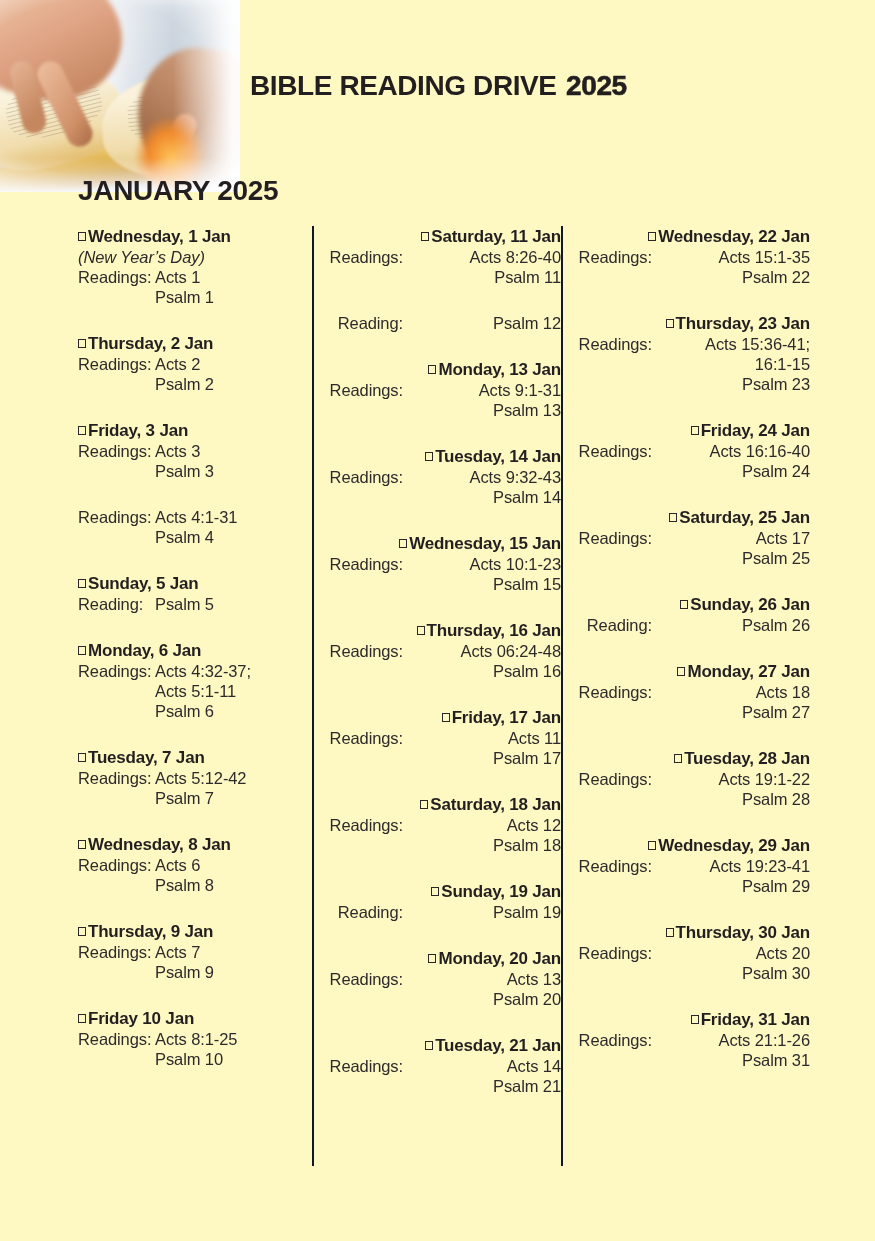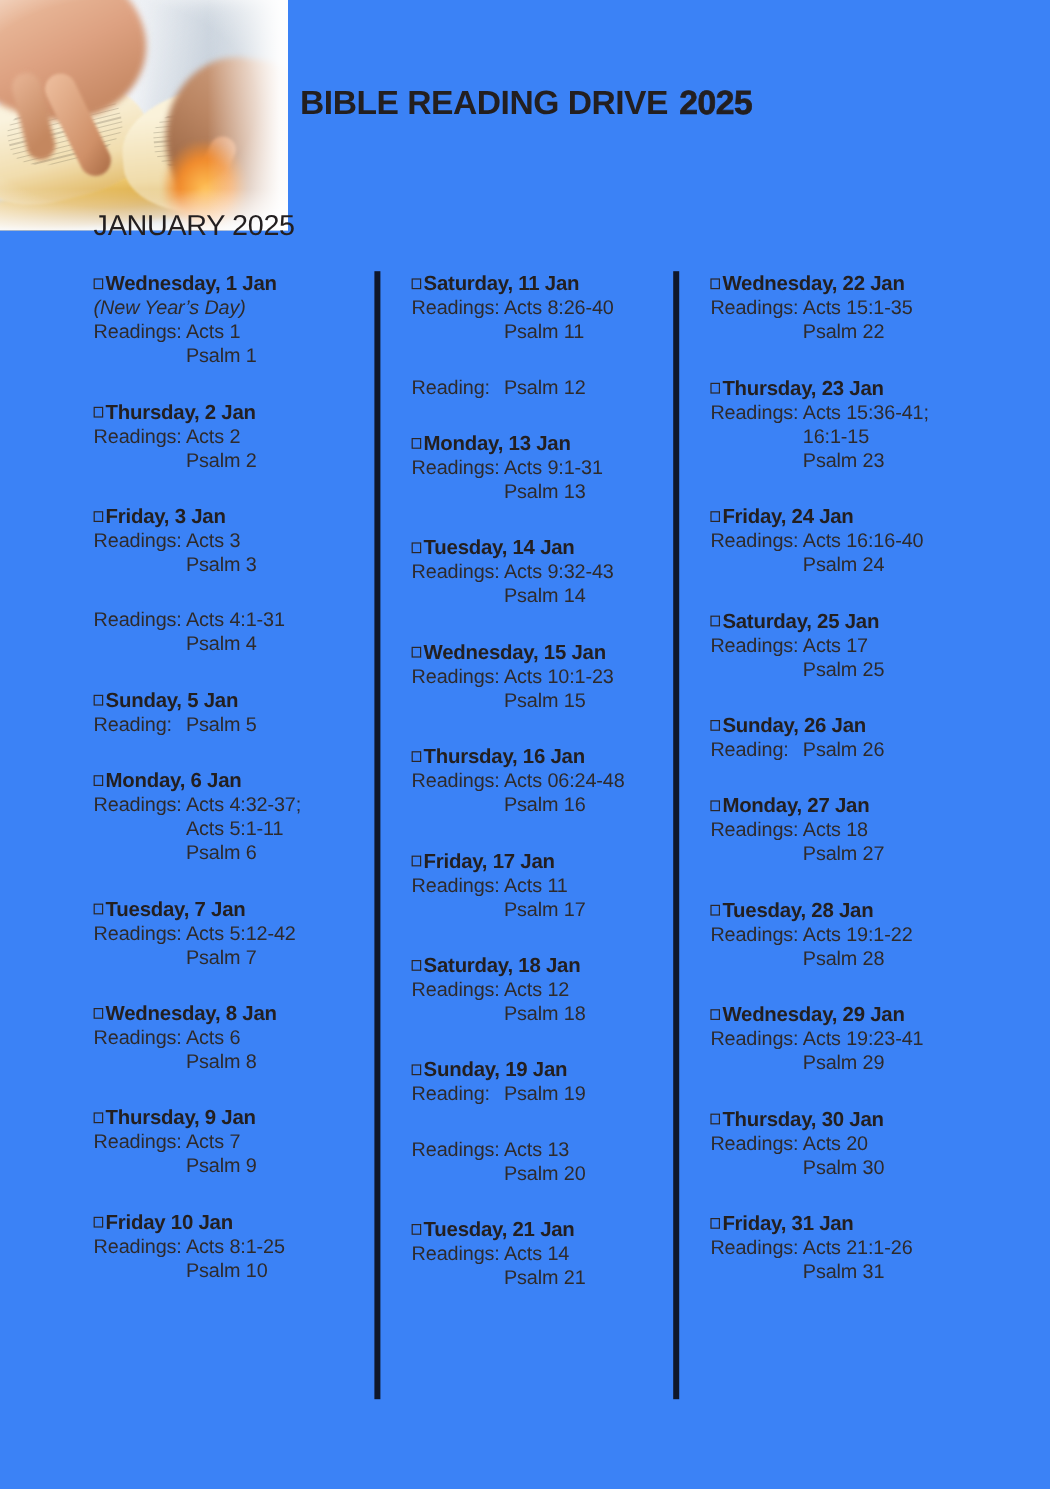--- a/index.html
+++ b/index.html
@@ -4,21 +4,21 @@
 <style>
   * { margin: 0; padding: 0; box-sizing: border-box; }
   html, body { background: #ffffff; }
   body {
     width: 875px; height: 1241px;
     font-family: "Liberation Sans", "DejaVu Sans", sans-serif;
     position: relative;
     overflow: hidden;
     color: #2e2a2b;
   }
-  .page { position: absolute; inset: 0; background: #3b82f6; }
+  .page { position: absolute; inset: 0; background: #fef9c3; }
 
   
   .photo {
     position: absolute; left: 0; top: 0; width: 240px; height: 192px;
     overflow: hidden;
   }
   .photo .ph { position: absolute; }
   .ph-bg {
     inset: 0;
     background: radial-gradient(ellipse at 25% 25%, #f8f9fb 0%, #e7ebf0 55%, #ccd5de 100%);
@@ -113,35 +113,36 @@
 
   
   .title {
     position: absolute; left: 250px; top: 70px;
     font-size: 28px; font-weight: 700; letter-spacing: -0.4px;
     color: #231f20; white-space: nowrap; line-height: 1.15;
   }
   .title .year { -webkit-text-stroke: 0.6px #231f20; margin-left: 2px; }
   .month-heading {
     position: absolute; left: 78px; top: 175px;
-    font-size: 24px; font-weight: 400; letter-spacing: -0.3px;
+    font-size: 28px; font-weight: 700; letter-spacing: -0.3px;
     color: #231f20; white-space: nowrap; z-index: 5;
   }
 
   
   .columns {
     position: absolute; left: 78px; top: 226px;
     width: 745px; height: 940px;
     display: flex;
   }
   .col { width: 234px; flex: none; }
   .col.divided {
-    border-left: 5px solid #0f172a;
-    padding-left: 26px;
+    border-left: 2px solid #0f172a;
+    padding-left: 12px;
     width: 249px;
+    text-align: right;
   }
   .entry { margin-bottom: 26px; }
   .day-line {
     font-size: 17px; font-weight: 700; color: #231f20;
     line-height: 21px; letter-spacing: -0.2px; white-space: nowrap;
   }
   .cbx {
     display: inline-block; width: 8px; height: 9px;
     border: 1.6px solid #2b2628; margin-right: 2px;
     vertical-align: 1px;
@@ -351,20 +352,21 @@
   </div>
         <div class="entry">
     <div class="day-line"><span class="cbx"></span><span class="day-text">Sunday, 19 Jan</span></div>
 
     <div class="entry-body">
       <span class="label">Reading:</span>
     <div class="reading-line">Psalm 19</div>
           </div>
   </div>
         <div class="entry">
+    <div class="day-line"><span class="cbx"></span><span class="day-text">Monday, 20 Jan</span></div>
 
     <div class="entry-body">
       <span class="label">Readings:</span>
     <div class="reading-line">Acts 13</div>
             <div class="reading-line">Psalm 20</div>
           </div>
   </div>
         <div class="entry">
     <div class="day-line"><span class="cbx"></span><span class="day-text">Tuesday, 21 Jan</span></div>
 

